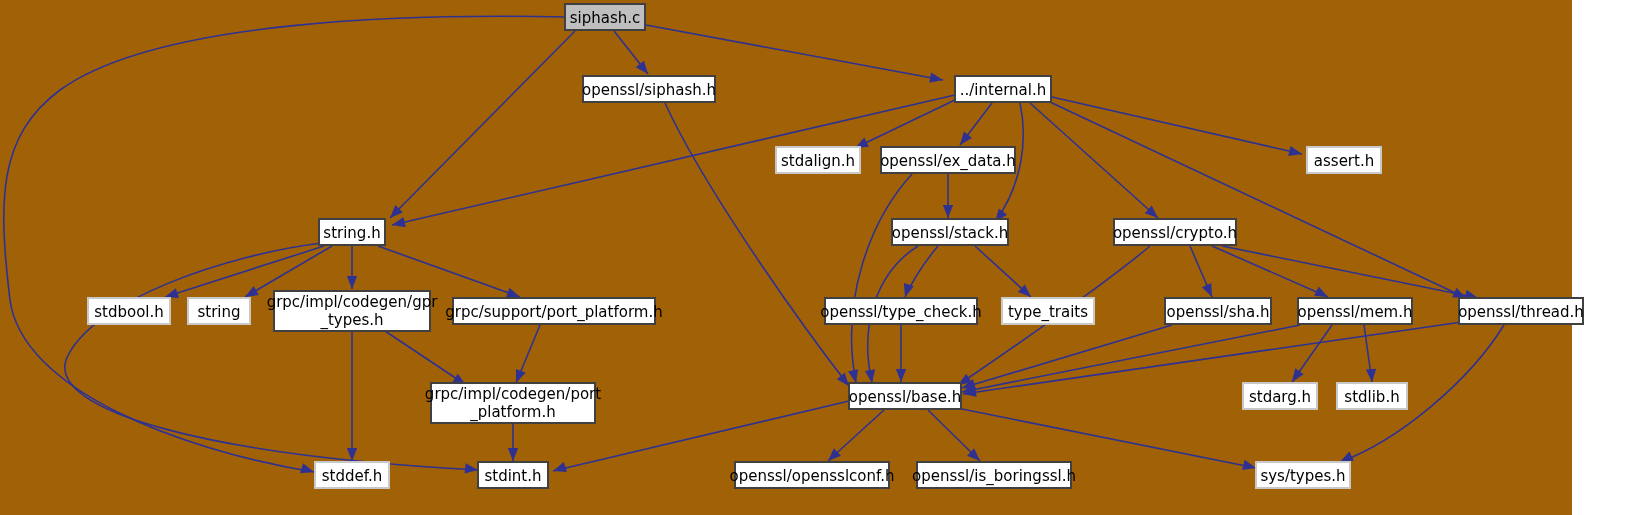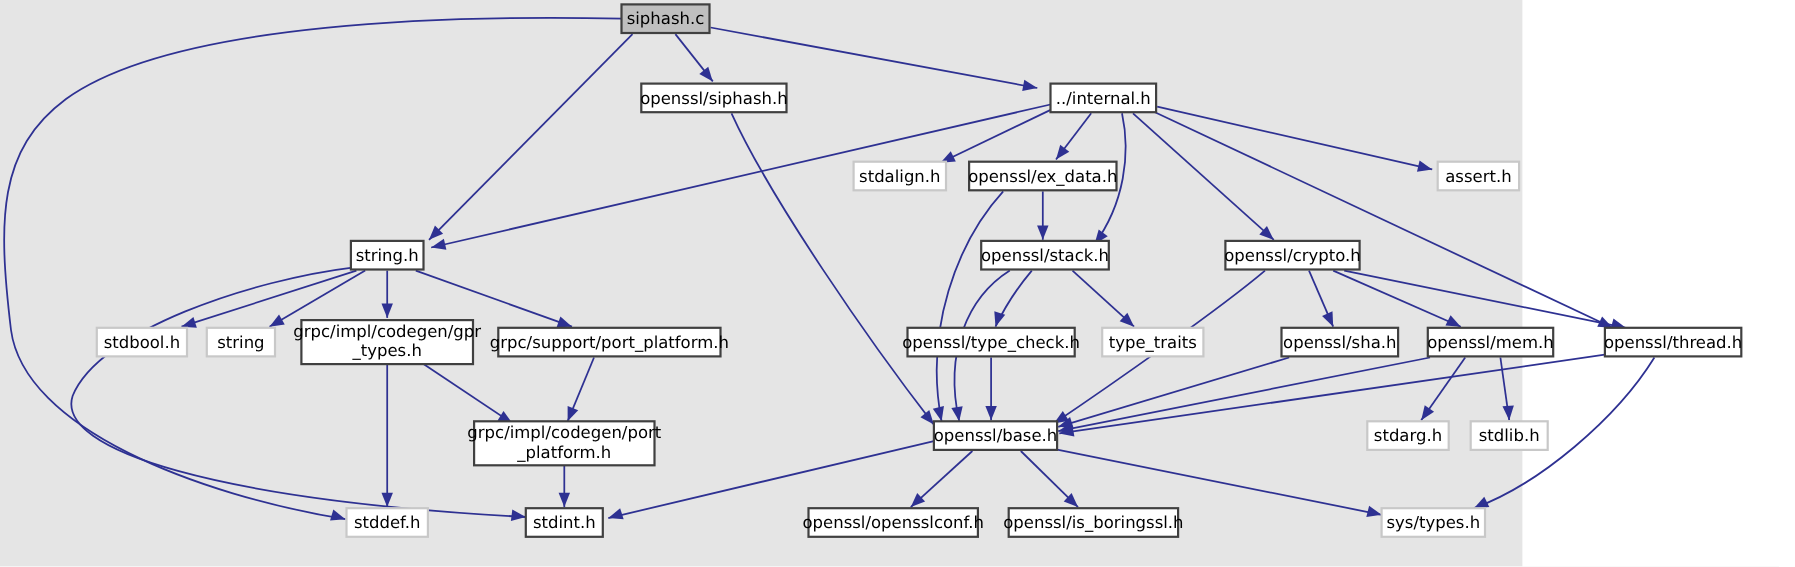--- a/index.html
+++ b/index.html
@@ -8,23 +8,23 @@
     background: #ffffff;
   }
   body {
     font-family: "DejaVu Sans", sans-serif;
     width: 1632px;
     height: 515px;
     overflow: hidden;
   }
   #graph-root {
     position: relative;
-    width: 1384px;
+    width: 1572px;
     height: 515px;
-    background: #e5e5e5;
+    background: #a16207;
   }
   svg.graph {
     display: block;
     width: 1632px;
     height: 515px;
   }
   .node-box {
     fill: #ffffff;
     stroke: #404040;
     stroke-width: 2;

